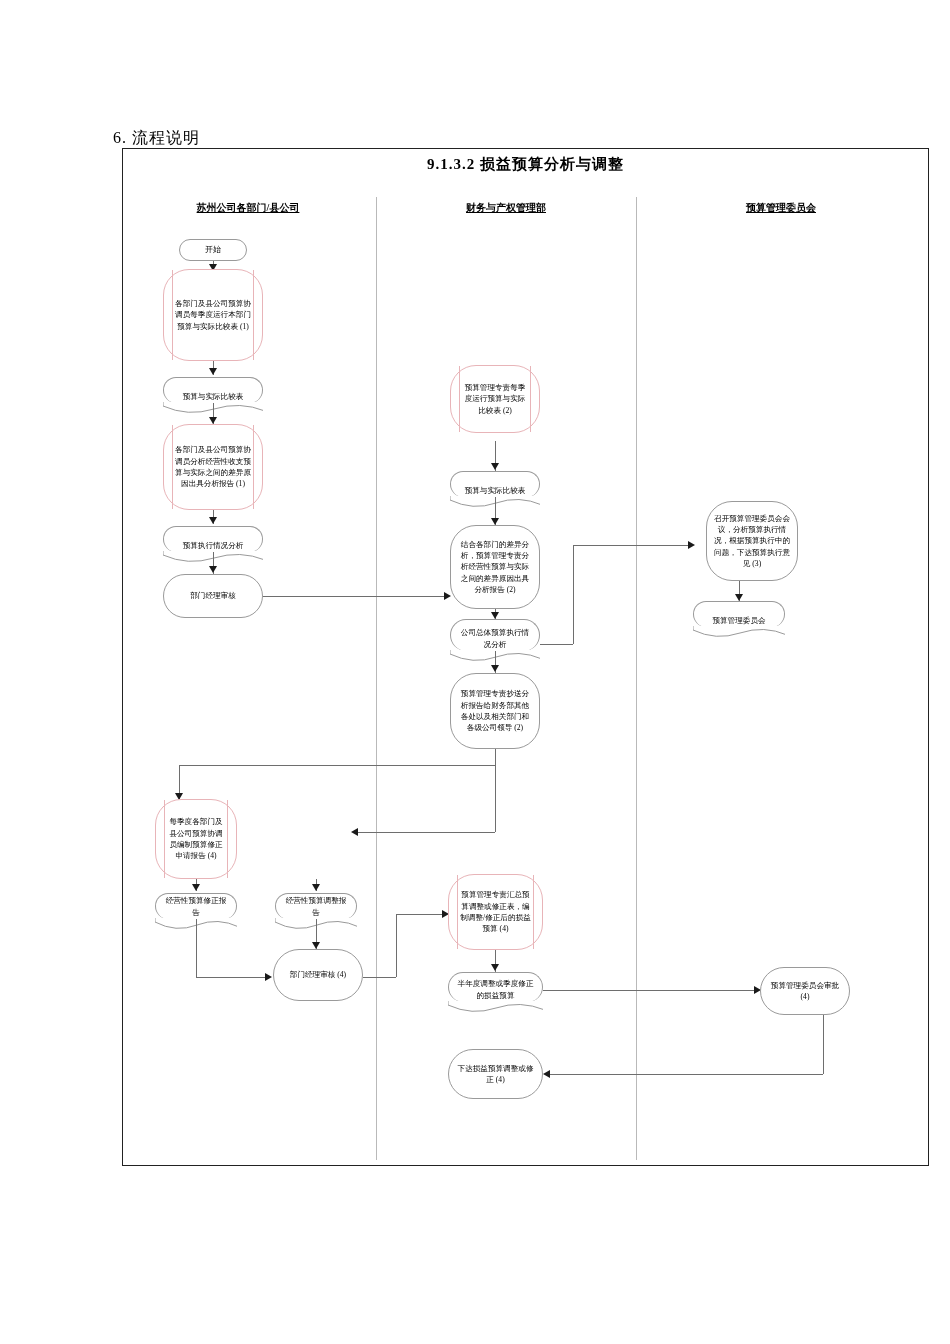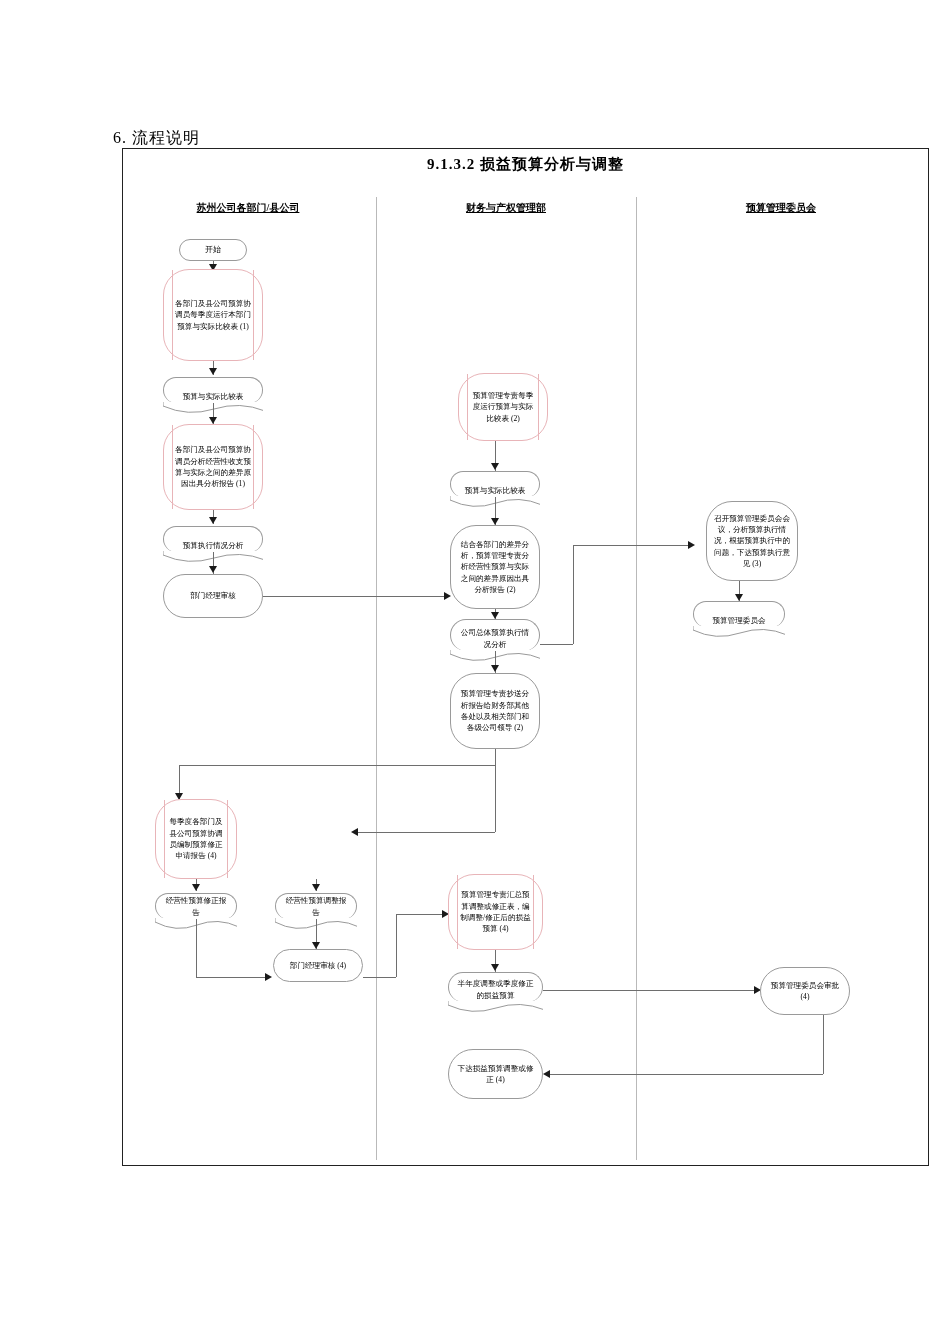--- a/index.html
+++ b/index.html
@@ -146,21 +146,21 @@
   <div class="ln ln-v" style="left:90px;top:403px;height:22px;"></div>
   <div class="arrow down" style="left:85.5px;top:417px;"></div>
 
   <div class="node n-process" style="left:40px;top:425px;width:100px;height:44px;">
     <span class="txt">部门经理审核</span>
   </div>
 
   <div class="ln ln-h" style="left:140px;top:447px;width:185px;"></div>
   <div class="arrow right" style="left:321px;top:442.5px;"></div>
 
-  <div class="node n-pre" style="left:327px;top:224px;width:90px;height:68px;margin-left:8px;">
+  <div class="node n-pre" style="left:327px;top:216px;width:90px;height:68px;">
     <span class="txt">预算管理专责每季度运行预算与实际比较表
 (2)</span>
   </div>
   <div class="ln ln-v" style="left:372px;top:292px;height:30px;"></div>
   <div class="arrow down" style="left:367.5px;top:314px;"></div>
 
   <div class="node n-doc" style="left:327px;top:322px;width:90px;height:26px;">
     <span class="txt">预算与实际比较表</span>
     <span class="wave">
       <svg width="92" height="14" viewBox="0 0 92 14">
@@ -252,21 +252,21 @@
     </span>
   </div>
 
   <div class="ln ln-v" style="left:193px;top:770px;height:30px;"></div>
   <div class="arrow down" style="left:188.5px;top:793px;"></div>
 
   <div class="ln ln-v" style="left:73px;top:770px;height:58px;"></div>
   <div class="ln ln-h" style="left:73px;top:828px;width:73px;"></div>
   <div class="arrow right" style="left:142px;top:823.5px;"></div>
 
-  <div class="node n-process" style="left:150px;top:800px;width:90px;height:33px;">
+  <div class="node n-process" style="left:150px;top:800px;width:90px;height:52px;">
     <span class="txt">部门经理审核
 (4)</span>
   </div>
 
   <div class="ln ln-h" style="left:240px;top:828px;width:33px;"></div>
   <div class="ln ln-v" style="left:273px;top:765px;height:63px;"></div>
   <div class="ln ln-h" style="left:273px;top:765px;width:50px;"></div>
   <div class="arrow right" style="left:319px;top:760.5px;"></div>
 
   <div class="node n-pre" style="left:325px;top:725px;width:95px;height:76px;">

